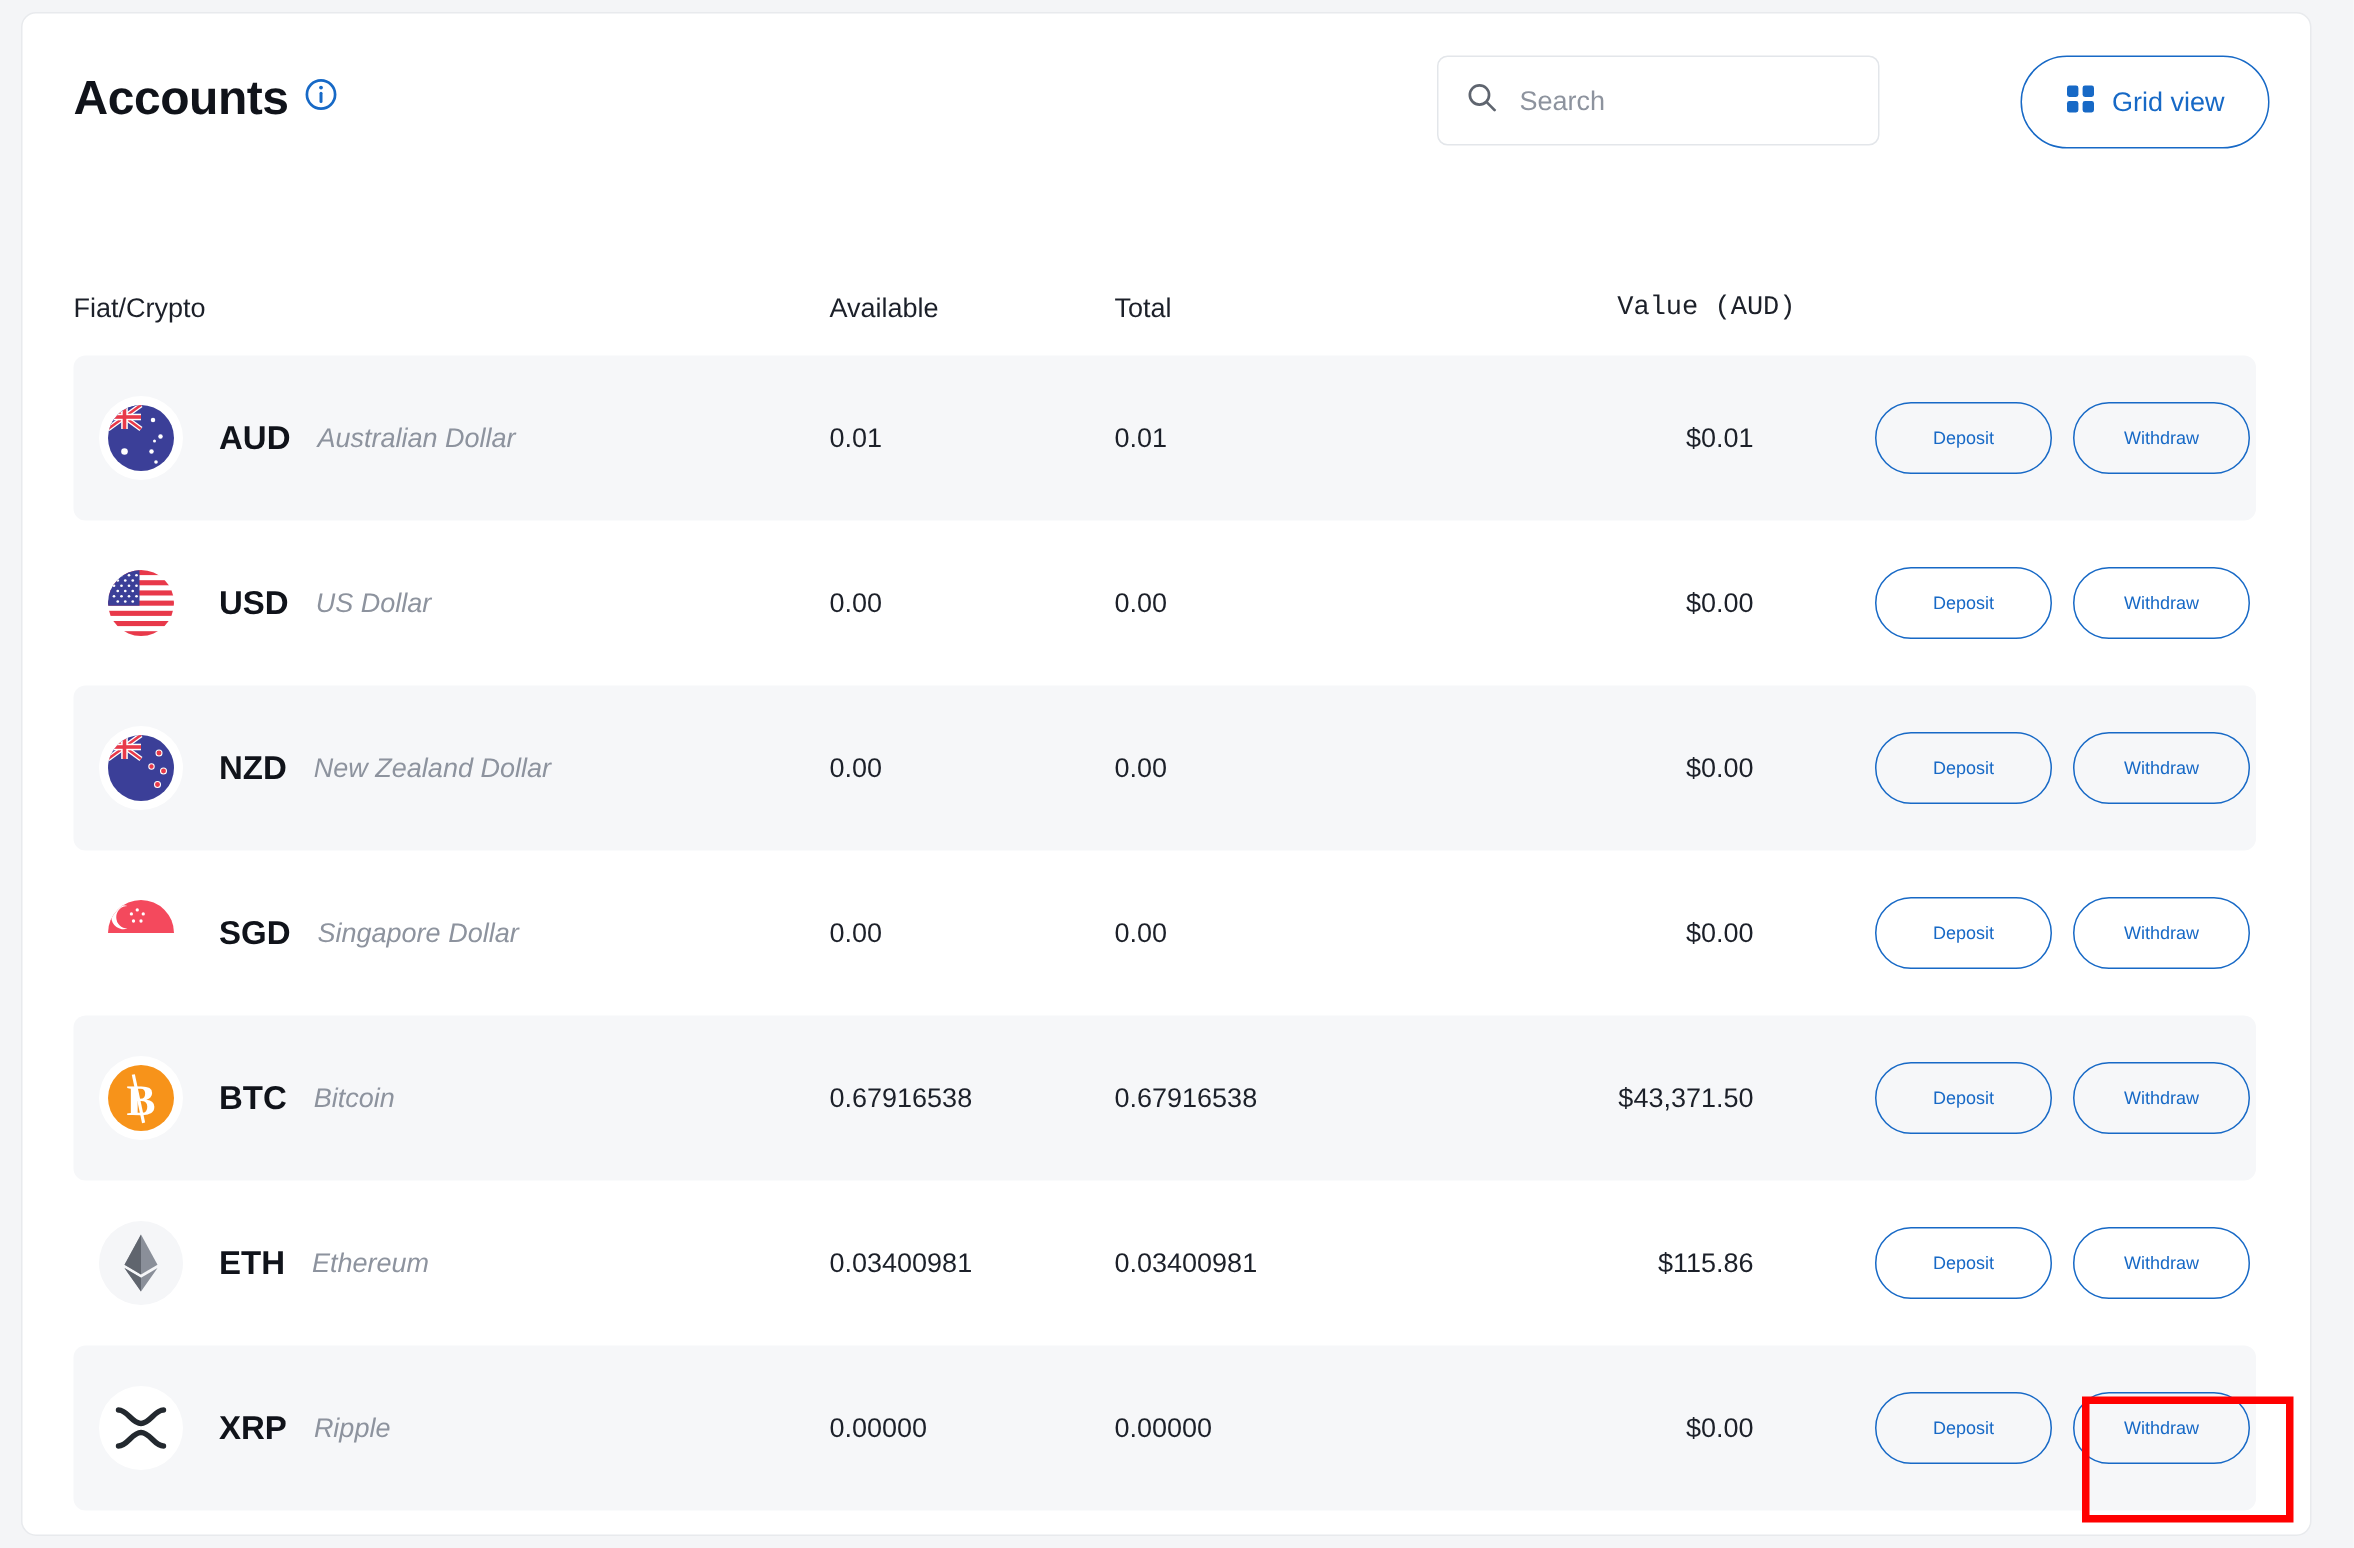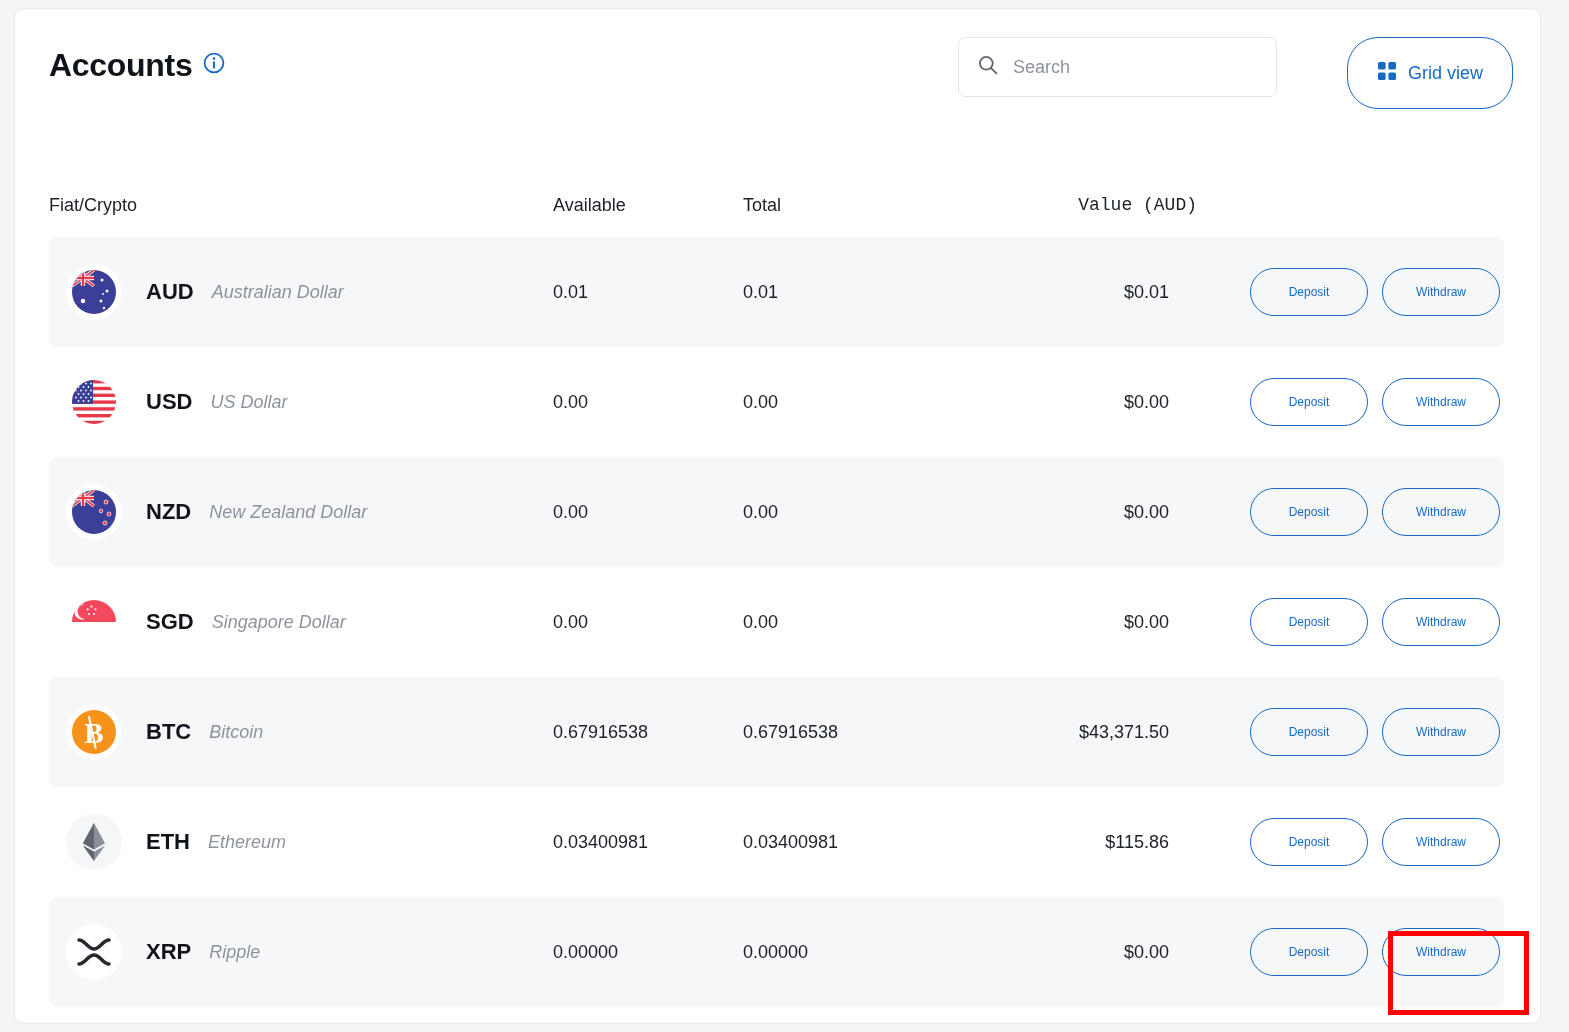--- a/index.html
+++ b/index.html
@@ -36,21 +36,21 @@
     font-weight: bold;
     color: #10131a;
     letter-spacing: -0.3px;
     line-height: 1;
   }
   .info-icon { width: 22px; height: 22px; display:block; margin-top:3px; }
 
   .search-box {
     position: absolute;
     left: 943px; top: 28px;
-    width: 319px; height: 60px;
+    width: 295px; height: 60px;
     border: 1px solid #e3e6ea;
     border-radius: 7px;
     background: #fff;
     display: flex; align-items: center;
     padding: 0 18px;
     gap: 14px;
   }
   .search-icon { width: 22px; height: 22px; flex: none; }
   .search-input {
     border: none; outline: none;
@@ -59,21 +59,21 @@
     color: #3c4250;
     background: transparent;
     width: 100%;
     padding: 0;
   }
   .search-input::placeholder { color: #8d939e; }
 
   .grid-view-btn {
     position: absolute;
     left: 1332px; top: 28px;
-    width: 166px; height: 72px;
+    width: 166px; height: 62px;
     border: 1.6px solid #1769c6;
     border-radius: 31px;
     background: #fff;
     display: flex; align-items: center; justify-content: center;
     gap: 11px;
     cursor: pointer;
     color: #1769c6;
     font-size: 18px;
     font-family: "Liberation Sans", sans-serif;
   }

